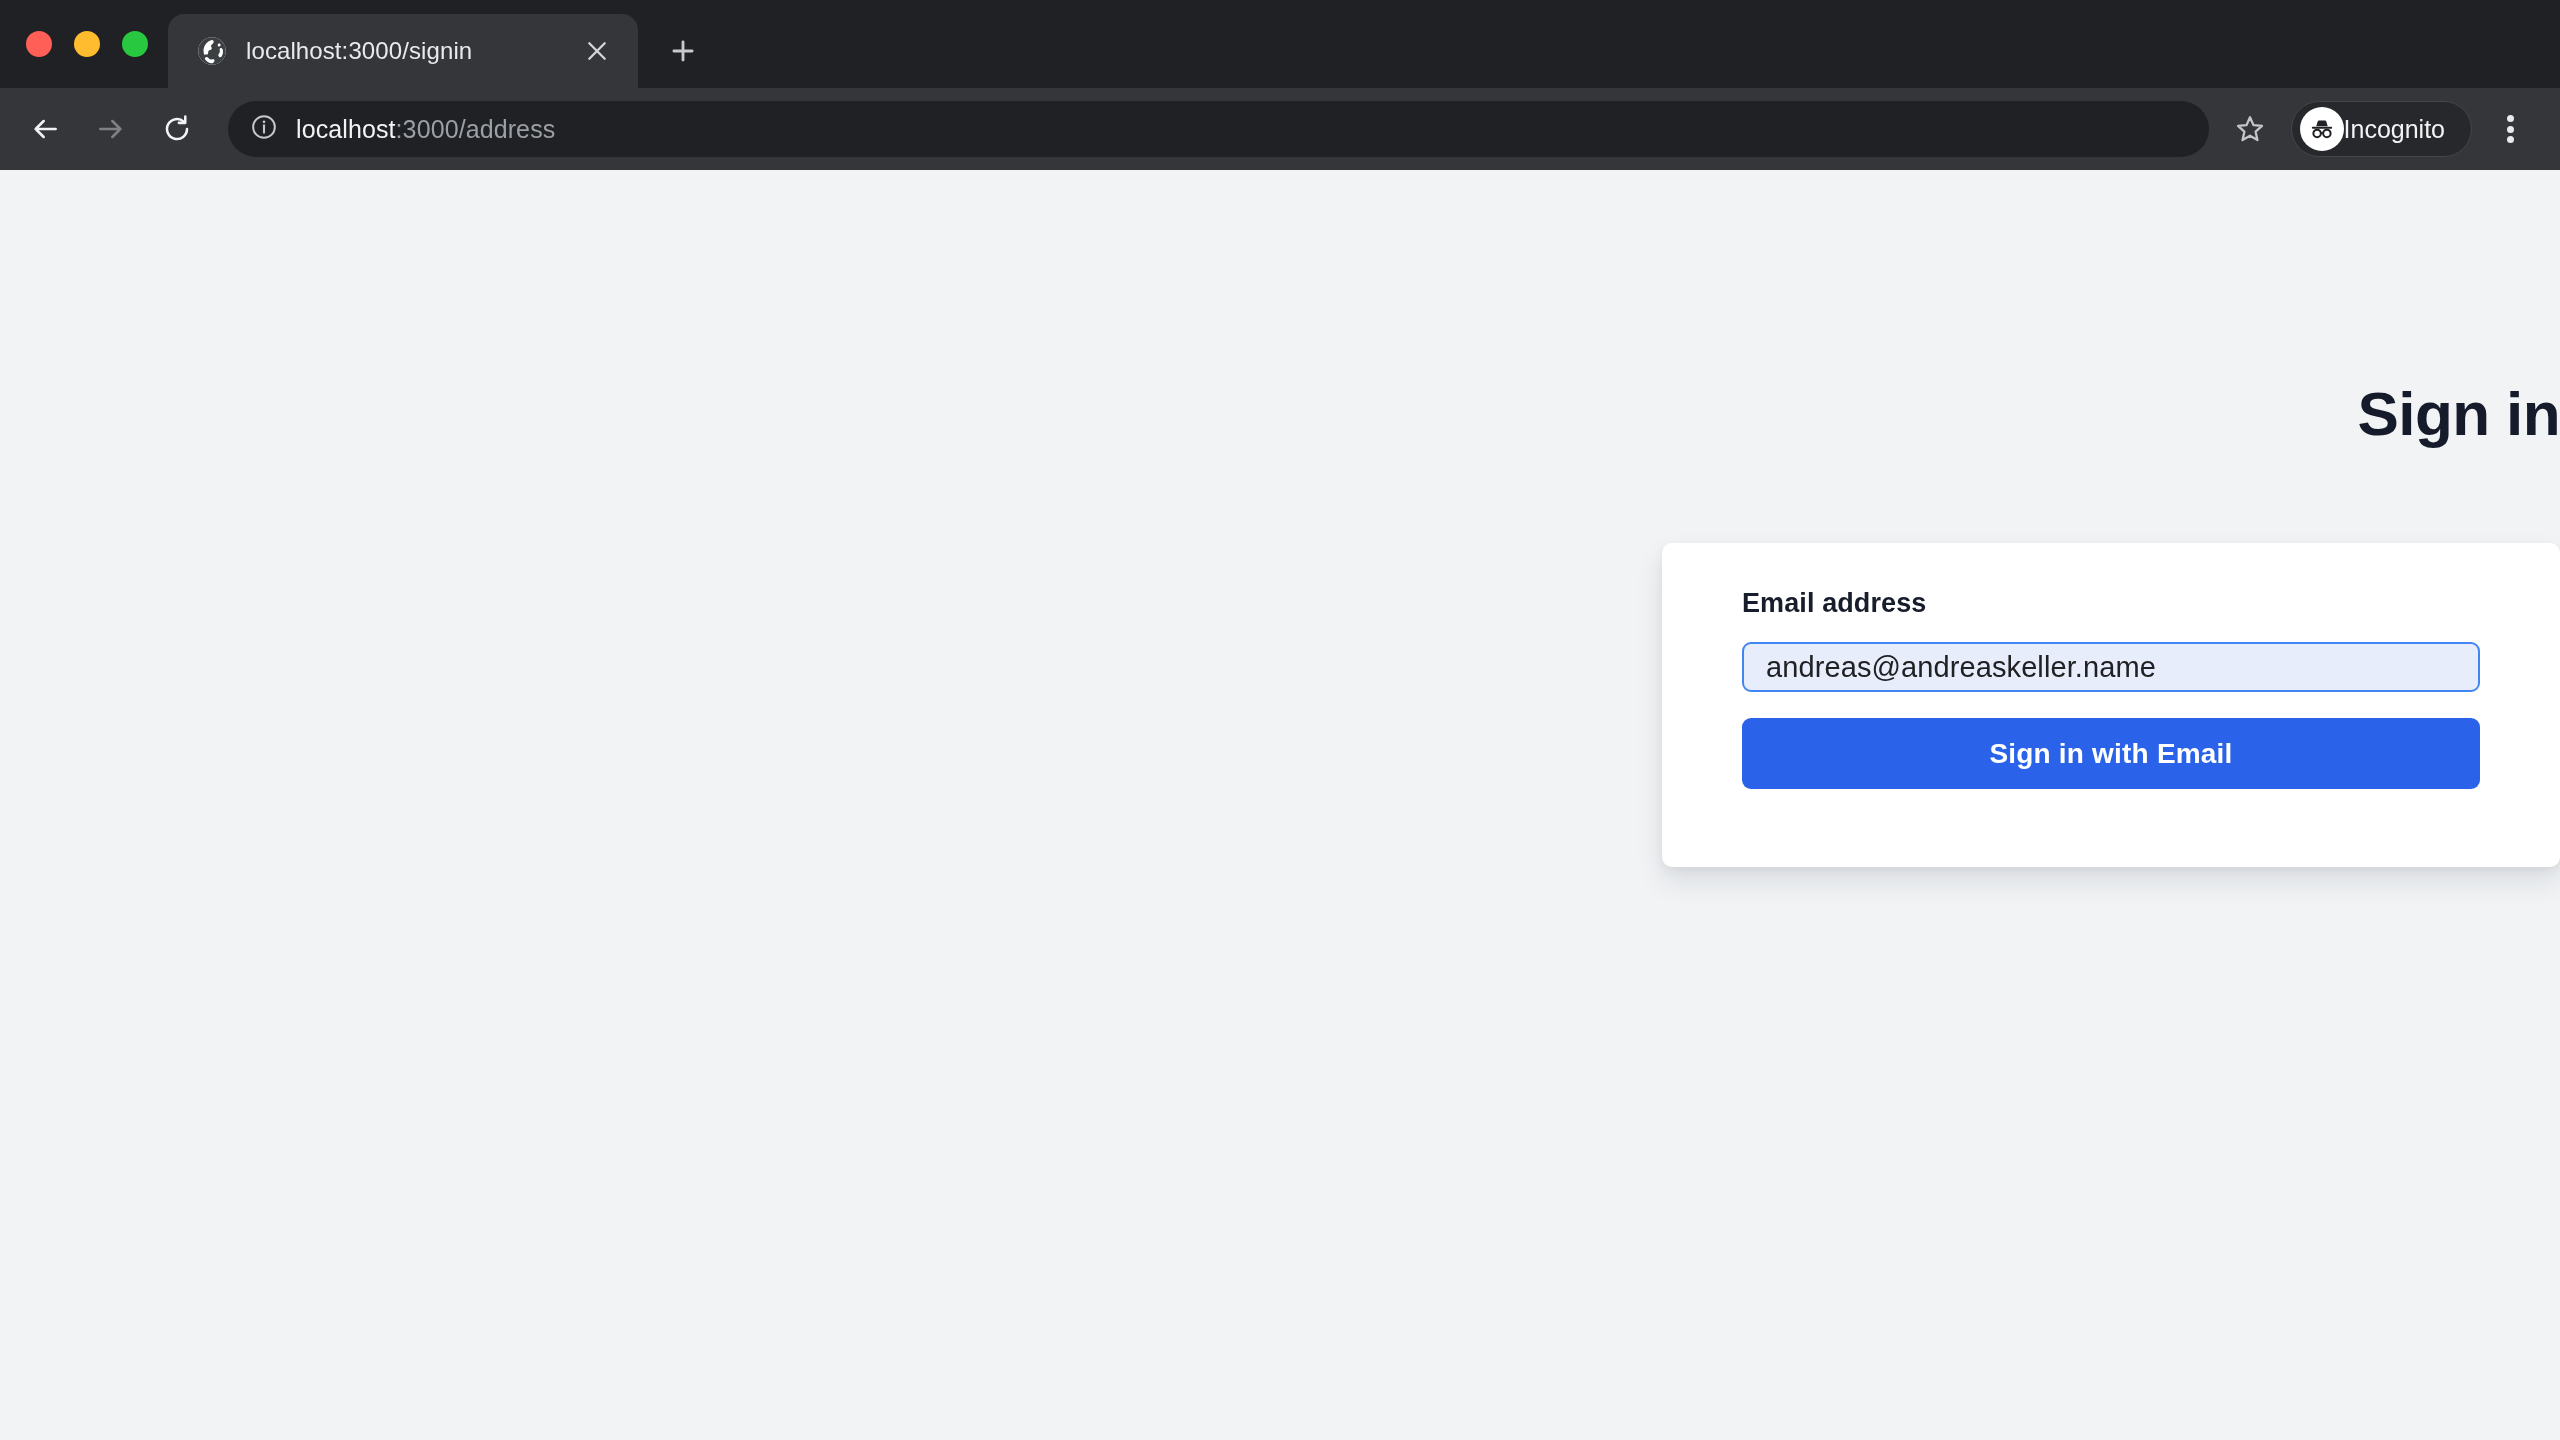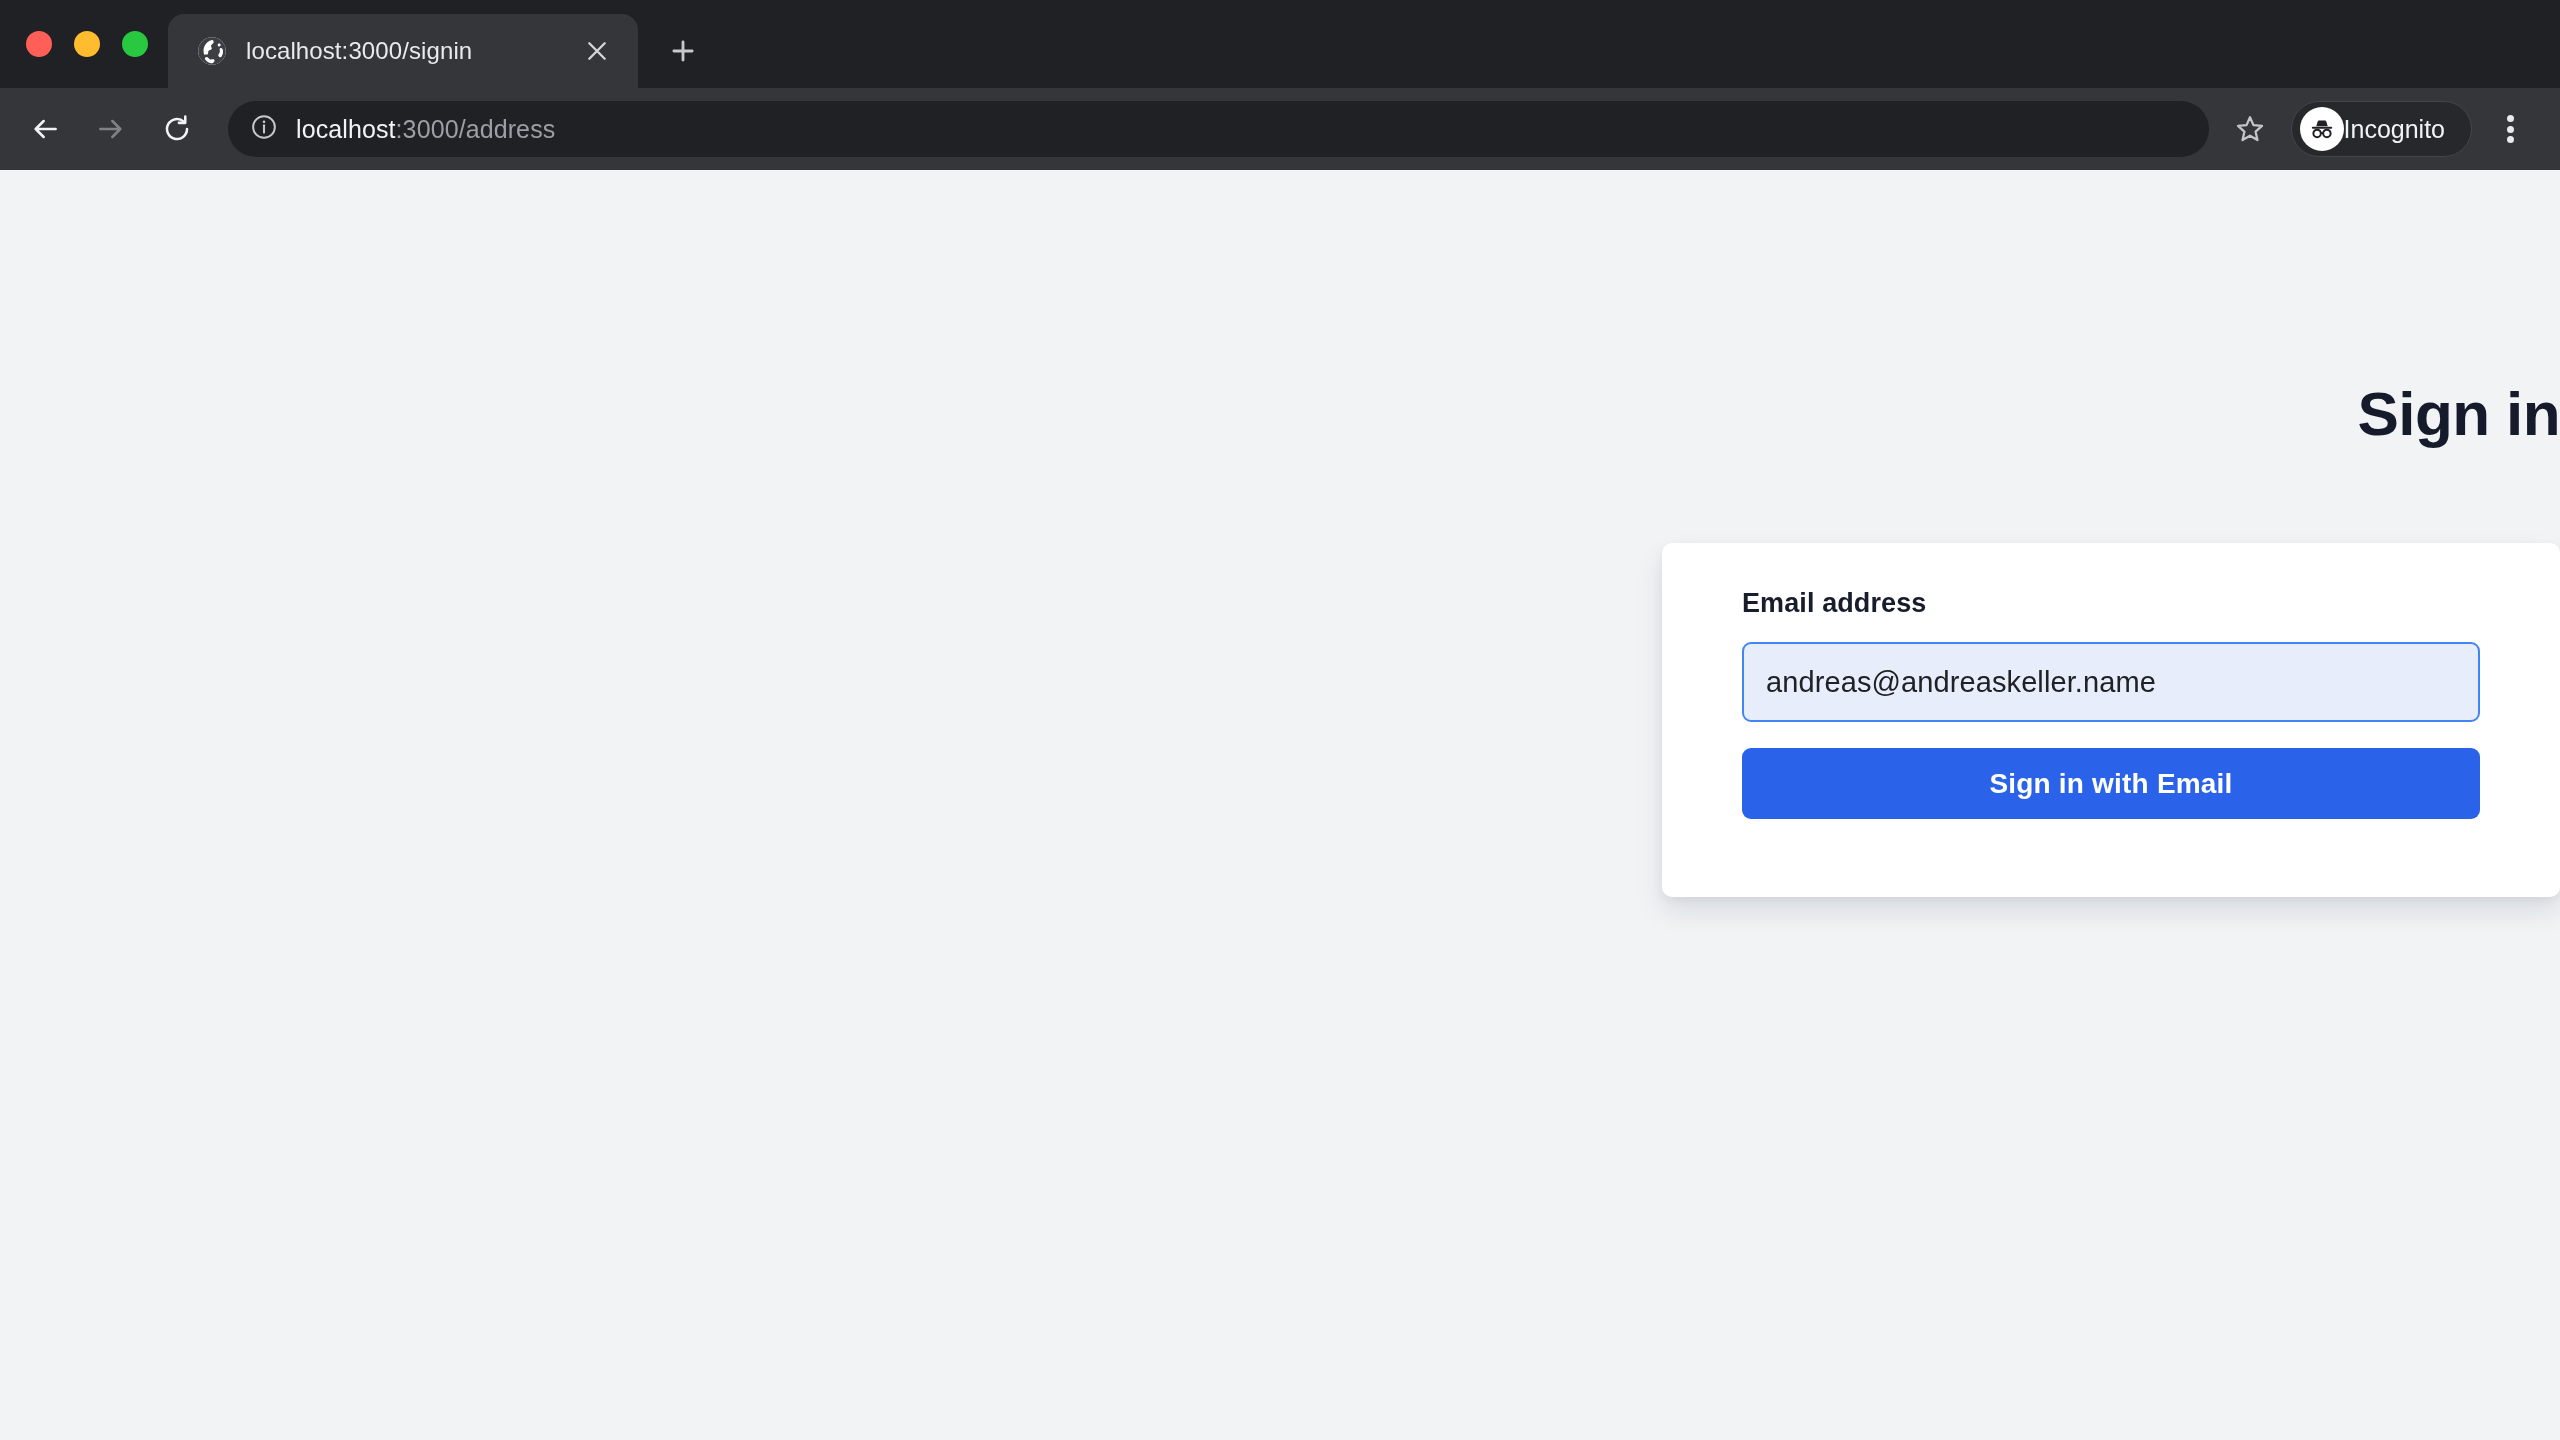--- a/index.html
+++ b/index.html
@@ -208,21 +208,21 @@
     font-size: 27px;
     font-weight: bold;
     color: #181D2C;
     letter-spacing: 0.1px;
     display: block;
     margin-bottom: 23px;
   }
 
   .email-input {
     width: 100%;
-    height: 80px;
+    height: 50px;
     background: #E8EDFB;
     border: 2px solid #4285F4;
     border-radius: 9px;
     font-family: "Liberation Sans", sans-serif;
     font-size: 29px;
     color: #202124;
     padding: 0 22px;
     outline: none;
     letter-spacing: 0.1px;
     caret-color: #000000;

